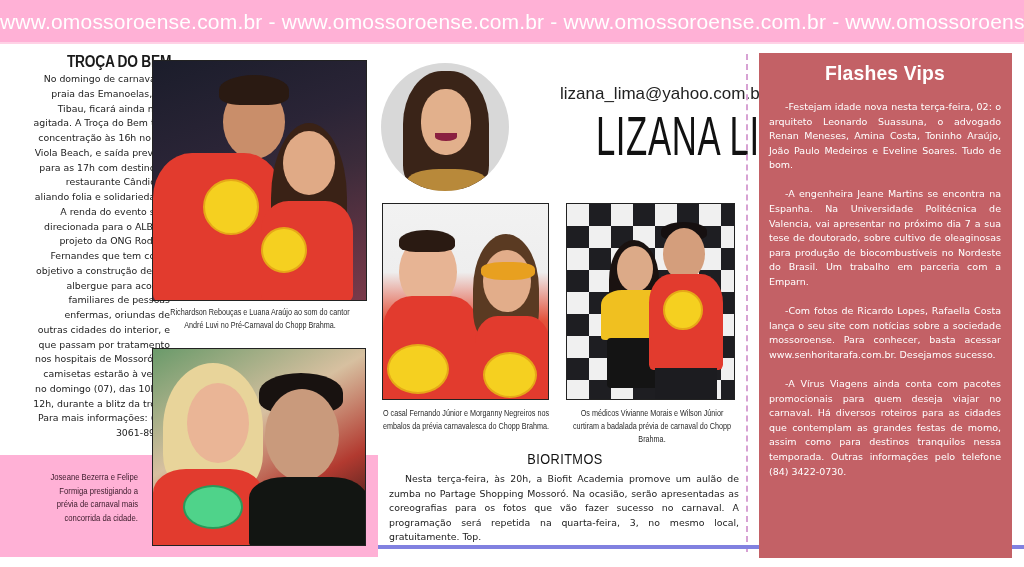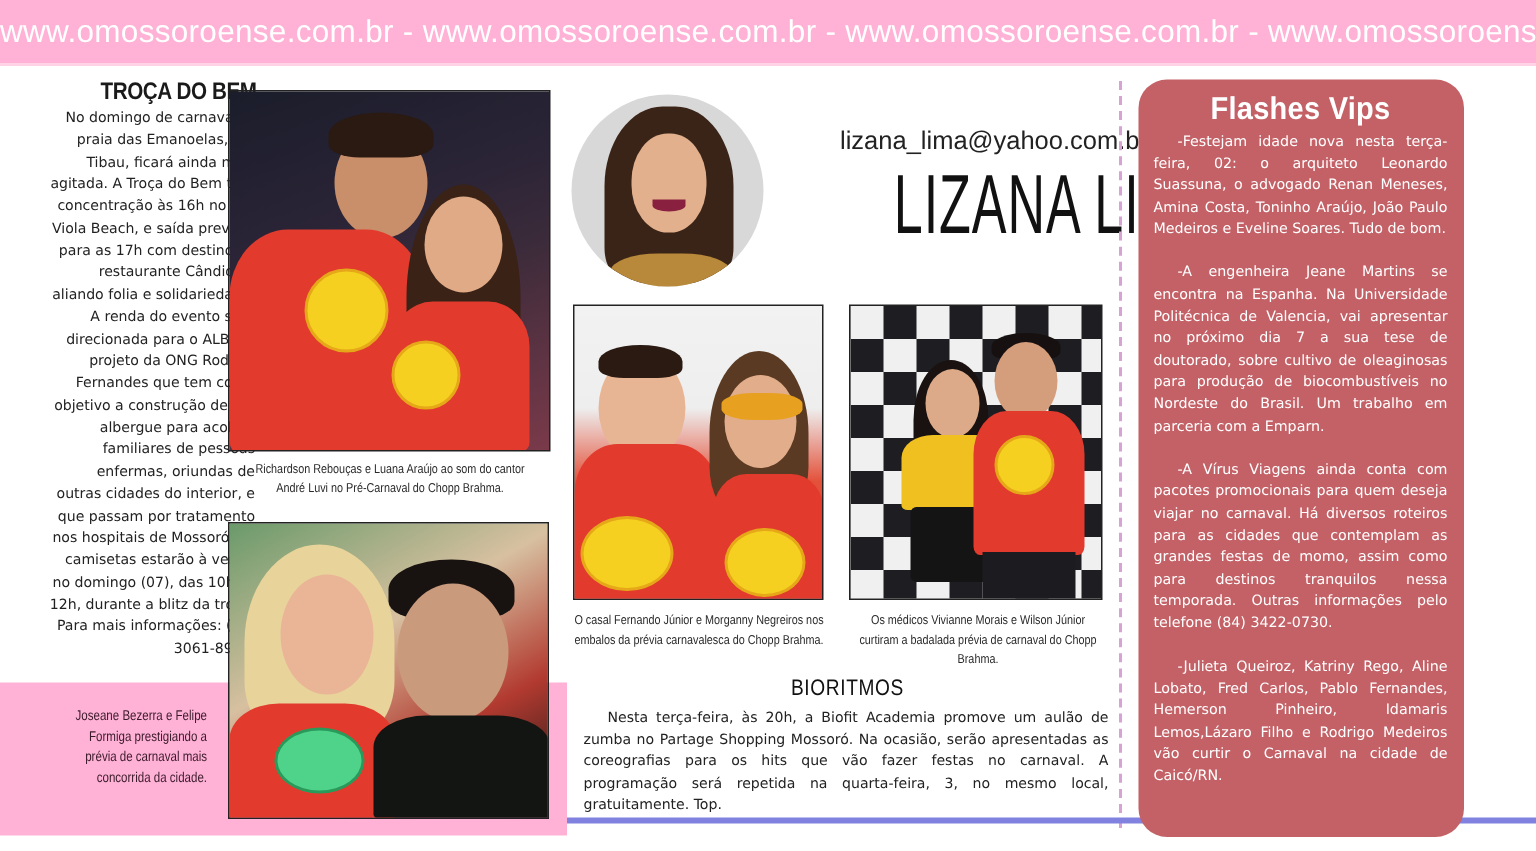--- a/index.html
+++ b/index.html
@@ -96,33 +96,33 @@
     }
 
     .dashed-divider {
       position: absolute; left: 746px; top: 54px; width: 0; height: 498px;
       border-left: 2px dashed #d7a2d4;
     }
     .bottom-rule { position: absolute; left: 378px; top: 545px; width: 646px; height: 4px; background: #8181e0; }
 
     
     .flashes-box {
-      position: absolute; left: 759px; top: 53px; width: 217px; height: 505px;
-      background: #c36166; color: #ffffff; padding: 0 11px 0 10px; border-radius: 19px;
+      position: absolute; left: 759px; top: 53px; width: 253px; height: 505px;
+      background: #c36166; color: #ffffff; padding: 0 11px 0 10px;
     }
     .flashes-title {
       text-align: center; font-family: "Liberation Sans", sans-serif; font-weight: bold;
       font-size: 21px; line-height: 28px; margin-top: 6px; letter-spacing: 0.2px;
       transform: scaleX(0.92);
     }
     .flash-item {
       font-family: "DejaVu Sans", sans-serif; font-size: 9.5px; line-height: 14.6px;
       text-align: justify; text-indent: 16px; margin-bottom: 14.5px; color: #ffffff;
     }
-    .flashes-list { margin-top: 1px; }
+    .flashes-list { margin-top: 13px; }
   </style>
 </head>
 <body>
 
 <div class="top-banner">www.omossoroense.com.br - www.omossoroense.com.br - www.omossoroense.com.br - www.omossoroense.com.br</div>
 <div class="top-banner-rule"></div>
 
 <div class="left-col">
   <div class="left-title">TROÇA DO BEM</div>
   <div class="left-body">No domingo de carnaval, a praia das Emanoelas, em Tibau, ficará ainda mais agitada. A Troça do Bem terá concentração às 16h no Bar Viola Beach, e saída prevista para as 17h com destino ao restaurante Cândidus, aliando folia e solidariedade. A renda do evento será direcionada para o ALBEM, projeto da ONG Rodolfo Fernandes que tem como objetivo a construção de um albergue para acolher familiares de pessoas enfermas, oriundas de outras cidades do interior, e que passam por tratamento nos hospitais de Mossoró. As camisetas estarão à venda no domingo (07), das 10h às 12h, durante a blitz da troça. Para mais informações: (84) 3061-8906.</div>
@@ -182,26 +182,26 @@
   <div style="position:absolute;left:40px;top:134px;width:60px;height:50px;background:#141414;border-radius:4px;"></div>
   <div class="hair-dark" style="left:94px;top:18px;width:46px;height:18px;background:#161010;"></div>
   <div class="head" style="left:96px;top:24px;width:42px;height:52px;background:#d49e7c;"></div>
   <div class="shirt" style="left:82px;top:70px;width:74px;height:96px;"></div>
   <div class="badge" style="left:96px;top:86px;width:40px;height:40px;"></div>
   <div style="position:absolute;left:88px;top:164px;width:62px;height:34px;background:#1c1c20;"></div>
 </div>
 <div class="caption-4">Os médicos Vivianne Morais e Wilson Júnior curtiram a badalada prévia de carnaval do Chopp Brahma.</div>
 
 <div class="bio-title">BIORITMOS</div>
-<div class="bio-body">Nesta terça-feira, às 20h, a Biofit Academia promove um aulão de zumba no Partage Shopping Mossoró. Na ocasião, serão apresentadas as coreografias para os hits que vão fazer festas no carnaval. A programação será repetida na quarta-feira, 3, no mesmo local, gratuitamente. Top.</div>
+<div class="bio-body">Nesta terça-feira, às 20h, a Biofit Academia promove um aulão de zumba no Partage Shopping Mossoró. Na ocasião, serão apresentadas as coreografias para os fotos que vão fazer sucesso no carnaval. A programação será repetida na quarta-feira, 3, no mesmo local, gratuitamente. Top.</div>
 
 <div class="dashed-divider"></div>
 <div class="bottom-rule"></div>
 
 <div class="flashes-box">
   <div class="flashes-title">Flashes Vips</div>
   <div class="flashes-list">
     <p class="flash-item">-Festejam idade nova nesta terça-feira, 02: o arquiteto Leonardo Suassuna, o advogado Renan Meneses, Amina Costa, Toninho Araújo, João Paulo Medeiros e Eveline Soares. Tudo de bom.</p>
     <p class="flash-item">-A engenheira Jeane Martins se encontra na Espanha. Na Universidade Politécnica de Valencia, vai apresentar no próximo dia 7 a sua tese de doutorado, sobre cultivo de oleaginosas para produção de biocombustíveis no Nordeste do Brasil. Um trabalho em parceria com a Emparn.</p>
+    <p class="flash-item">-Com fotos de Ricardo Lopes, Rafaella Costa lança o seu site com notícias sobre a sociedade mossoroense. Para conhecer, basta acessar www.senhoritarafa.com.br. Desejamos sucesso.</p>
     <p class="flash-item">-A Vírus Viagens ainda conta com pacotes promocionais para quem deseja viajar no carnaval. Há diversos roteiros para as cidades que contemplam as grandes festas de momo, assim como para destinos tranquilos nessa temporada. Outras informações pelo telefone (84) 3422-0730.</p>
-    <p class="flash-item">-Julieta Queiroz, Katriny Rego, Aline Lobato, Fred Carlos, Pablo Fernandes, Hemerson Pinheiro, Idamaris Lemos,Lázaro Filho e Rodrigo Medeiros vão curtir o Carnaval na cidade de Caicó/RN.</p>
   </div>
 </div>
 
 </body></html>

